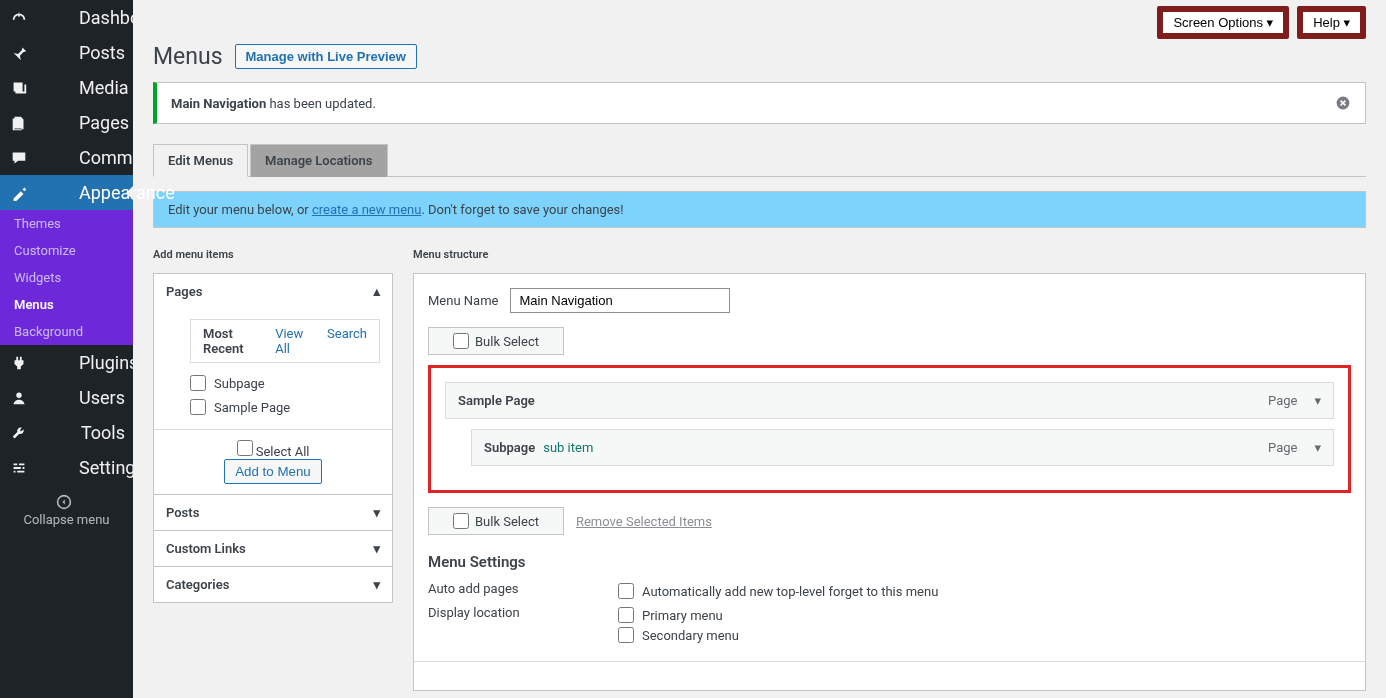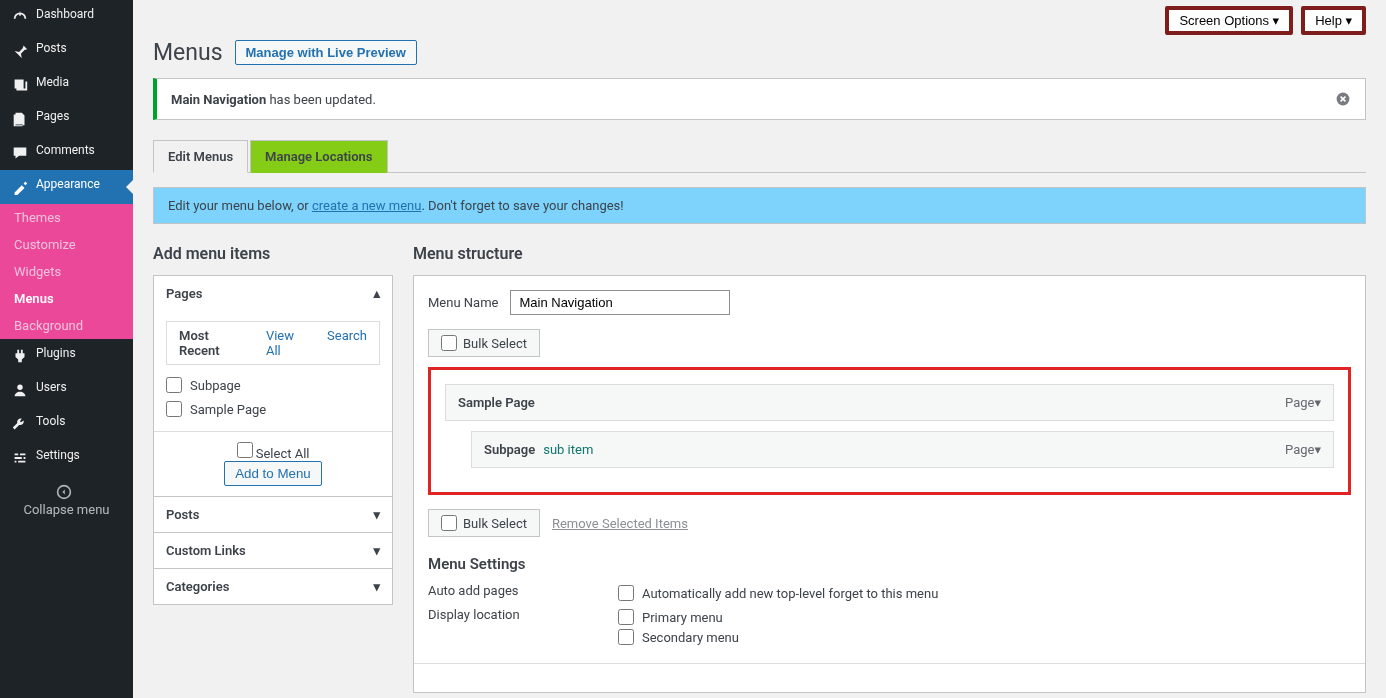--- a/index.html
+++ b/index.html
@@ -1,72 +1,72 @@
 <!DOCTYPE html>
 <html><head>
 <meta charset="utf-8">
 <style>
   * { box-sizing: border-box; margin: 0; padding: 0; }
   body { font-family: -apple-system, BlinkMacSystemFont, "Segoe UI", Roboto, sans-serif; font-size: 13px; background: #f1f1f1; color: #3c434a; }
   .wrap { display: flex; min-height: 698px; }
   
   .sidebar { width: 133px; background: #1d2327; color: #f0f0f1; flex-shrink: 0; }
-  .sidebar-item { display: flex; padding: 7px 8px 7px 10px; color: #f0f0f1; cursor: pointer; font-size: 12px; }
+  .sidebar-item { display: flex; align-items: center; padding: 7px 8px 7px 10px; color: #f0f0f1; cursor: pointer; font-size: 18px; gap: 45px; }
   .sidebar-item .icon { width: 20px; height: 20px; margin-right: 6px; display: inline-flex; align-items: center; justify-content: center; font-size: 16px; }
   .sidebar-item.active { background: #2271b1; color: #fff; position: relative; }
   .sidebar-item.active::after { content: ""; position: absolute; right: -1px; top: 50%; transform: translateY(-50%); border: 8px solid transparent; border-right-color: #f1f1f1; }
-  .submenu { background: #ec4899; }
+  .submenu { background: #6d28d9; }
   .submenu-item { padding: 6px 8px 6px 14px; font-size: 13px; color: rgba(240,246,252,0.7); cursor: pointer; }
   .submenu-item.current { color: #fff; font-weight: 600; }
   .collapse { display: flex; align-items: center; padding: 7px 10px; color: rgba(240,246,252,0.7); font-size: 13px; cursor: pointer; flex-direction: column; }
   .collapse .icon { width: 20px; height: 20px; margin-right: 6px; display: inline-flex; align-items: center; justify-content: center; }
   
   .main { flex: 1; padding: 0 20px 40px 20px; }
   .topbar { display: flex; justify-content: flex-end; gap: 8px; padding: 6px 0 0 0; }
-  .screen-btn { background: #fff; border: 4px solid #7f1d1d; padding: 3px 10px; font-size: 13px; cursor: pointer; border-radius: 2px; text-align: center; }
+  .screen-btn { background: #fff; border: 6px solid #7f1d1d; padding: 3px 10px; font-size: 13px; cursor: pointer; border-radius: 2px; text-align: center; }
   .page-header { display: flex; align-items: center; gap: 12px; margin: 4px 0 12px 0; }
   .page-title { font-size: 23px; font-weight: 400; }
   .live-preview-btn { border: 1px solid #2271b1; color: #2271b1; background: #f6f7f7; padding: 4px 10px; font-size: 13px; cursor: pointer; border-radius: 2px; font-weight: 600; }
   .notice { border: 1px solid #c3c4c7; border-left: 4px solid #00a32a; background: #fff; padding: 12px 14px; margin-bottom: 20px; display: flex; justify-content: space-between; align-items: center; }
   .notice .dismiss { color: #787c82; cursor: pointer; font-size: 16px; }
   .tabs { display: flex; border-bottom: 1px solid #c3c4c7; margin-bottom: 14px; }
-  .tab { border: 1px solid #c3c4c7; border-bottom: none; padding: 8px 14px; background: #84cc16; margin-right: 2px; cursor: pointer; margin-bottom: -1px; font-weight: 600; }
+  .tab { border: 1px solid #c3c4c7; border-bottom: none; padding: 8px 14px; background: #a3a3a3; margin-right: 2px; cursor: pointer; margin-bottom: -1px; font-weight: 600; }
   .tab.active { background: #f1f1f1; border-bottom: 1px solid #f1f1f1; }
   .help-box { border: 1px solid #c3c4c7; background: #7dd3fc; padding: 10px 14px; margin-bottom: 20px; font-size: 13px; }
   .help-box a { color: #2271b1; }
   .columns { display: flex; gap: 20px; }
   .col-left { width: 240px; flex-shrink: 0; }
   .col-right { flex: 1; }
-  .section-heading { font-size: 16px; font-weight: 600; margin-bottom: 12px; }
+  .section-heading { font-size: 11px; font-weight: 600; margin-bottom: 12px; }
   
   .accordion { border: 1px solid #c3c4c7; background: #fff; }
   .acc-item { border-bottom: 1px solid #c3c4c7; }
   .acc-item:last-child { border-bottom: none; }
   .acc-head { display: flex; justify-content: space-between; align-items: center; padding: 10px 12px; cursor: pointer; font-weight: 600; }
-  .acc-body { padding: 10px 12px; }
+  .acc-body { padding: 10px 12px; margin-left: 24px; }
   .inner-tabs { display: flex; gap: 6px; margin-bottom: 8px; font-size: 13px; border: 1px solid #dcdcde; padding: 4px 6px; }
   .inner-tab { color: #2271b1; cursor: pointer; padding: 2px 6px; }
   .inner-tab.active { color: #3c434a; font-weight: 600; }
   .checklist label { display: flex; align-items: center; gap: 8px; padding: 4px 0; }
   .acc-foot { display: flex; justify-content: space-between; align-items: center; padding: 10px 12px; border-top: 1px solid #dcdcde; flex-direction: column; }
   .btn-outline { border: 1px solid #2271b1; color: #2271b1; background: #f6f7f7; padding: 4px 10px; cursor: pointer; border-radius: 2px; }
   
   .menu-frame { border: 1px solid #c3c4c7; background: #fff; }
   .menu-name-row { display: flex; align-items: center; gap: 12px; padding: 14px; border-bottom: 0; }
   .menu-name-row input { padding: 4px 8px; border: 1px solid #8c8f94; width: 220px; font-size: 13px; }
   .hint { color: #3c434a; font-size: 13px; padding: 0 14px 12px 14px; }
   .bulk-row { display: flex; align-items: center; gap: 12px; padding: 0 14px 10px 14px; }
-  .bulk-chip { border: 1px solid #c3c4c7; background: #f6f7f7; padding: 5px 12px; display: inline-flex; align-items: center; gap: 6px; }
+  .bulk-chip { border: 1px solid #c3c4c7; background: #f6f7f7; padding: 5px 24px; display: inline-flex; align-items: center; gap: 6px; }
   .struct-box { margin: 0 14px 14px 14px; border: 3px solid #e02424; padding: 14px; }
   .mi { border: 1px solid #dcdcde; background: #f6f7f7; padding: 10px 12px; display: flex; justify-content: space-between; align-items: center; margin-bottom: 10px; }
   .mi.sub { margin-left: 26px; }
   .mi .left { display: flex; gap: 8px; align-items: baseline; }
   .mi .title { font-weight: 600; }
   .mi .subtxt { color: #0f766e; }
-  .mi .right { display: flex; gap: 0; align-items: center; color: #646970; }
+  .mi .right { display: flex; gap: 17px; align-items: center; color: #646970; }
   .mi .caret { cursor: pointer; }
   .settings-heading { font-size: 15px; font-weight: 600; padding: 8px 14px 8px 14px; }
   .settings-row { display: flex; padding: 2px 14px; align-items: flex-start; }
   .settings-row .lbl { width: 190px; color: #3c434a; }
   .settings-row .opts label { display: flex; align-items: center; gap: 8px; padding: 2px 0; }
   .footer-row { display: flex; justify-content: space-between; align-items: center; padding: 14px; border-top: 1px solid #dcdcde; margin-top: 14px; }
   .muted-link { color: #8c8f94; text-decoration: underline; cursor: not-allowed; }
   input[type="checkbox"] { width: 16px; height: 16px; border: 1px solid #8c8f94; border-radius: 3px; cursor: pointer; }
   svg { display: block; }
 </style>

